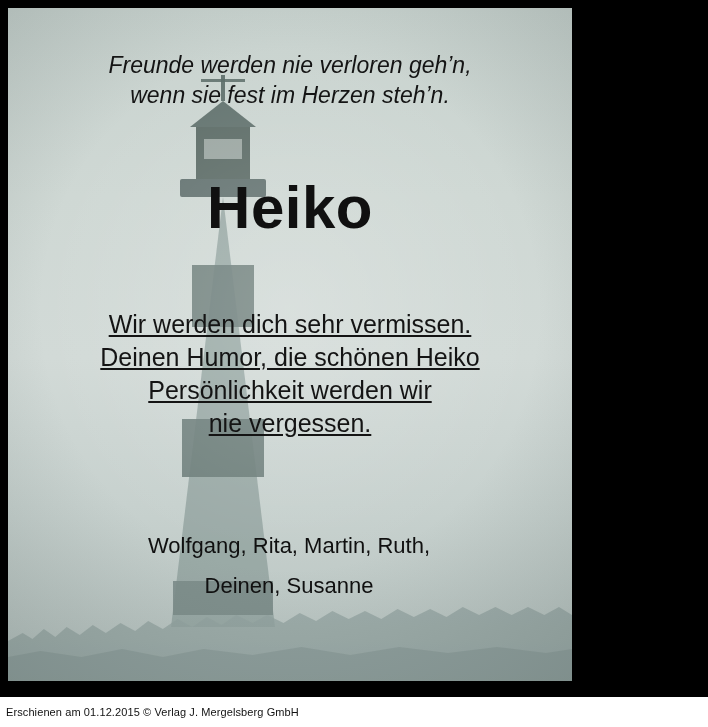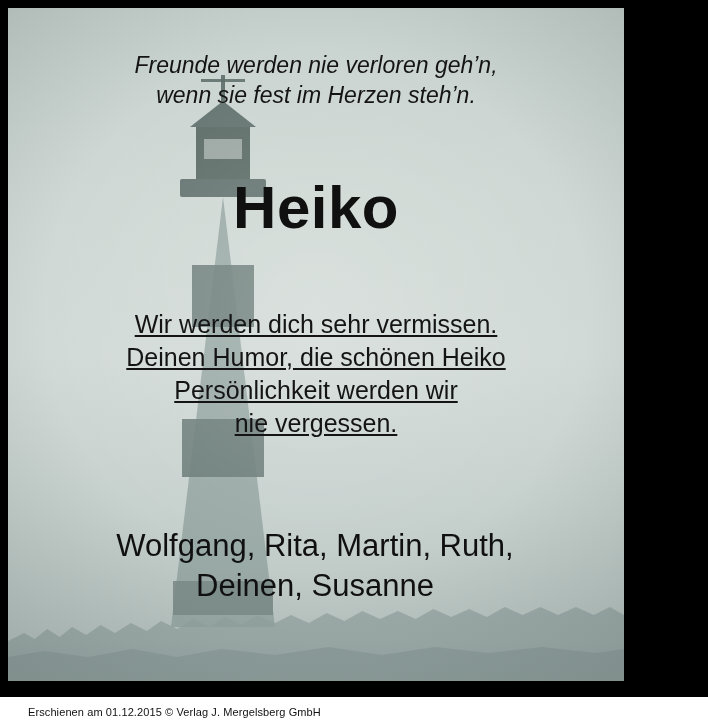--- a/index.html
+++ b/index.html
@@ -18,21 +18,21 @@
     width: 708px;
     height: 727px;
     background: #000000;
     box-sizing: border-box;
   }
   
   #notice {
     position: absolute;
     left: 8px;
     top: 8px;
-    width: 616px;
+    width: 564px;
     height: 673px;
     background: #84cc16;
     overflow: hidden;
   }
   
   .sky {
     position: absolute;
     inset: 0;
     background: linear-gradient(180deg, #c9d3cf 0%, #cfd8d4 28%, #d2dad7 52%, #c7d1ce 74%, #bcc7c4 92%, #b4c0bd 100%);
   }
@@ -182,42 +182,41 @@
     line-height: 33px;
     color: #141414;
     text-decoration: underline;
   }
   .message .l { display: block; white-space: pre; }
   .mourners {
     position: absolute;
     top: 518px;
     left: 0;
     right: 2px;
-    font-size: 31px;
+    font-size: 22px;
     line-height: 40px;
     color: #101010;
   }
   .mourners .l { display: block; white-space: pre; }
   
   #footer {
     position: absolute;
     left: 0;
     bottom: 0;
     width: 708px;
     height: 30px;
     background: #ffffff;
     display: flex;
     align-items: center;
   }
   #footer .txt {
     font-size: 11px;
     color: #111111;
     padding-left: 6px;
     letter-spacing: 0.1px;
-    margin-left: 22px;
   }
 </style>
 </head>
 <body>
 
 <div id="page">
 
   <div id="notice">
 
     <div class="sky"></div>

